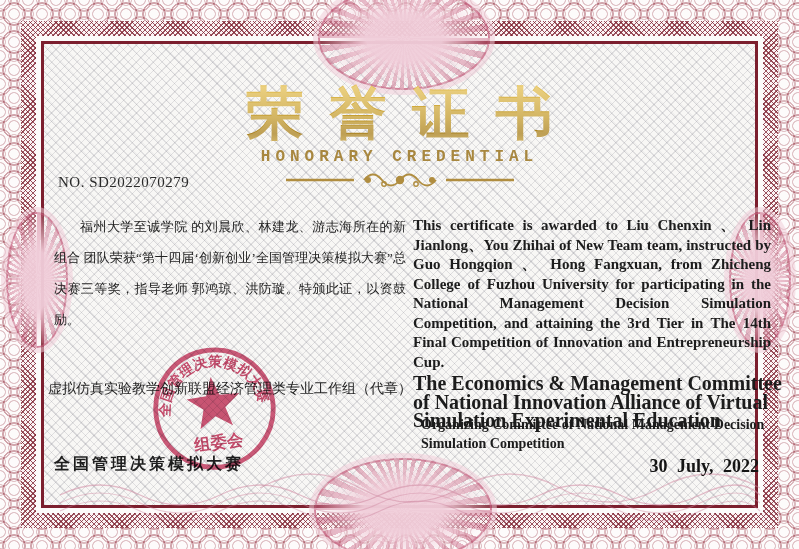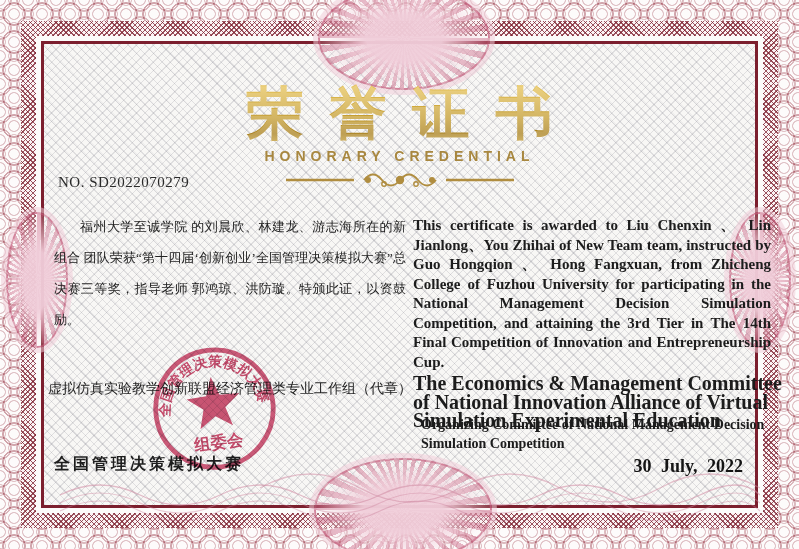--- a/index.html
+++ b/index.html
@@ -50,43 +50,43 @@
 
   .cert-title{
     position:absolute; top:76px; left:0; width:100%; text-align:center;
     font-size:57px; font-weight:bold; letter-spacing:26px; padding-left:26px;
     background:linear-gradient(180deg,#ecc95f 5%,#c39b2e 55%,#a87f1c 75%,#e3bd4f 100%);
     -webkit-background-clip:text; background-clip:text; color:transparent;
     text-shadow:0 1px 0 rgba(255,255,255,.25);
   }
   .cert-subtitle{
     position:absolute; top:148px; left:0; width:100%; text-align:center;
-    font-size:14px; font-weight:bold; letter-spacing:5px; color:#a8873f;
-    font-family:Liberation Sans, sans-serif;
+    font-size:16px; font-weight:bold; letter-spacing:5px; color:#a8873f;
+    font-family:Liberation Mono, monospace;
   }
   .divider{ position:absolute; top:168px; left:50%; transform:translateX(-50%); }
 
   .cert-number{
     position:absolute; left:58px; top:174px; font-size:15px; color:#2a2a2a; letter-spacing:.5px;text-align:right;
   }
   .cn-body{
     position:absolute; left:54px; top:211px; width:352px;
     font-size:13px; line-height:31px; text-align:justify; text-indent:2em;
     color:#222; font-weight:500;
   }
   .en-body{
     position:absolute; left:413px; top:216px; width:358px;
     font-size:15px; line-height:19.5px; font-weight:bold; text-align:justify; color:#1c1c1c;
   }
   .issuer-cn-1{ position:absolute; left:48px; top:380px; font-size:14px; font-weight:normal; white-space:nowrap; color:#1e1e1e; }
   .issuer-cn-2{ position:absolute; left:48px; top:420px; font-size:15px; font-weight:bold; color:#1e1e1e; letter-spacing:1px; }
   .date-cn{ position:absolute; left:54px; top:454px; font-size:16px; font-weight:bold; letter-spacing:3px; color:#1e1e1e; }
   .issuer-en-1{ position:absolute; left:413px; top:374px; width:370px; font-size:20px; font-weight:bold; line-height:18.5px; color:#1c1c1c; }
   .issuer-en-2{ position:absolute; left:413px; top:416px; width:370px; font-size:14px; font-weight:bold; line-height:18.5px; color:#1c1c1c;margin-left:8px; }
-  .date-en{ position:absolute; right:56px; top:456px; font-size:18px; font-weight:bold; word-spacing:5px; color:#141414; }
+  .date-en{ position:absolute; right:40px; top:456px; font-size:18px; font-weight:bold; word-spacing:5px; color:#141414; }
 
   .seal{ position:absolute; left:150px; top:344px; transform:rotate(-7deg); mix-blend-mode:multiply; opacity:.93; }
 </style>
 </head>
 <body>
 
 <div class="cert">
   <div class="mesh"></div>
   <div class="gap"></div>
   <div class="inner"></div>

